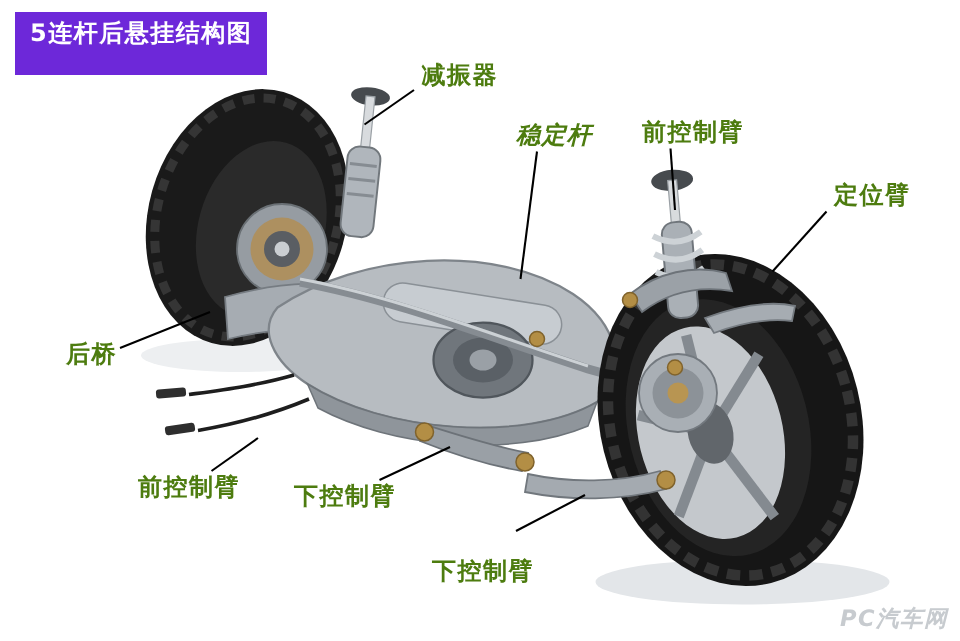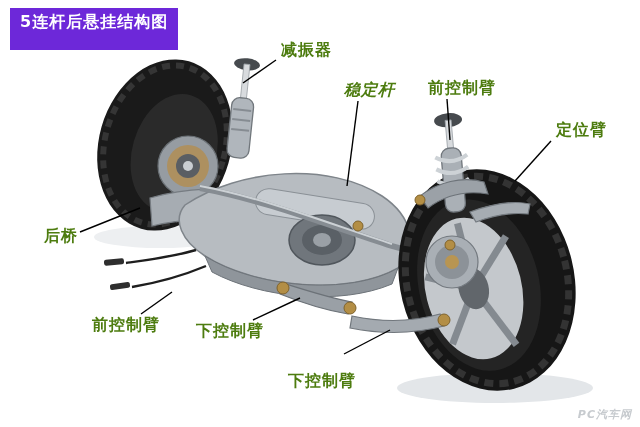--- a/index.html
+++ b/index.html
@@ -21,21 +21,21 @@
   .lbl-shock{left:281px;top:42px;}
   .lbl-stab{left:344px;top:82px;font-style:italic;}
   .lbl-upper{left:428px;top:80px;}
   .lbl-locate{left:556px;top:122px;}
   .lbl-axle{left:44px;top:228px;}
   .lbl-brake{left:92px;top:317px;}
   .lbl-front{left:196px;top:323px;}
   .lbl-lower{left:288px;top:373px;text-align:right;}
   .watermark{
     position:absolute;right:8px;bottom:5px;color:#c7cbcf;font-weight:bold;
-    font-style:italic;font-size:11px;letter-spacing:1px;
+    font-style:italic;font-size:15px;letter-spacing:1px;
   }
 </style>
 </head>
 <body>
 
 <div class="stage">
 
   <svg class="illu" viewBox="0 0 640 427" aria-hidden="true">
 
     <ellipse cx="495" cy="388" rx="98" ry="15" fill="#e3e6e9"></ellipse>

